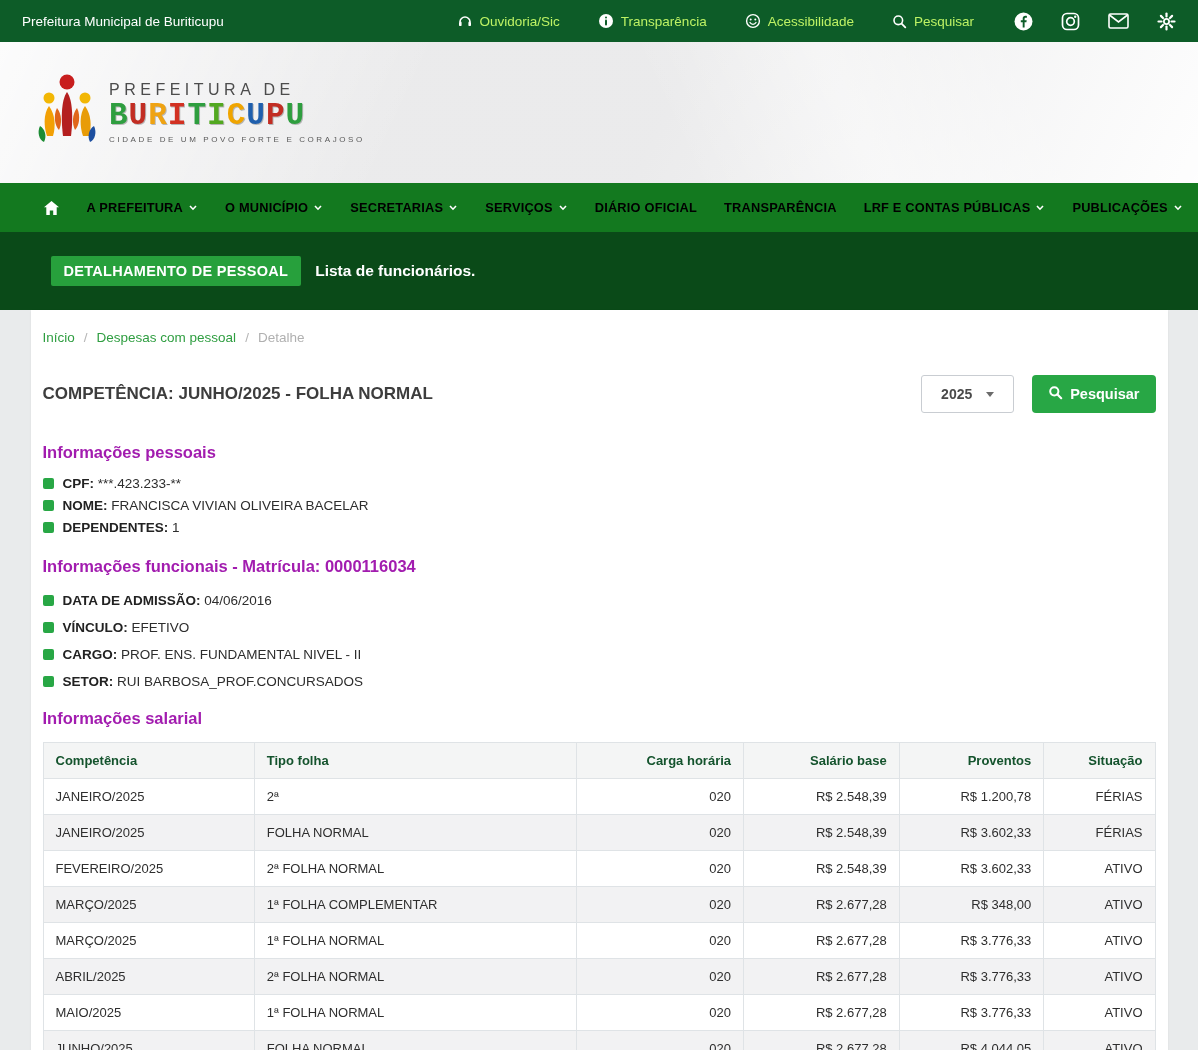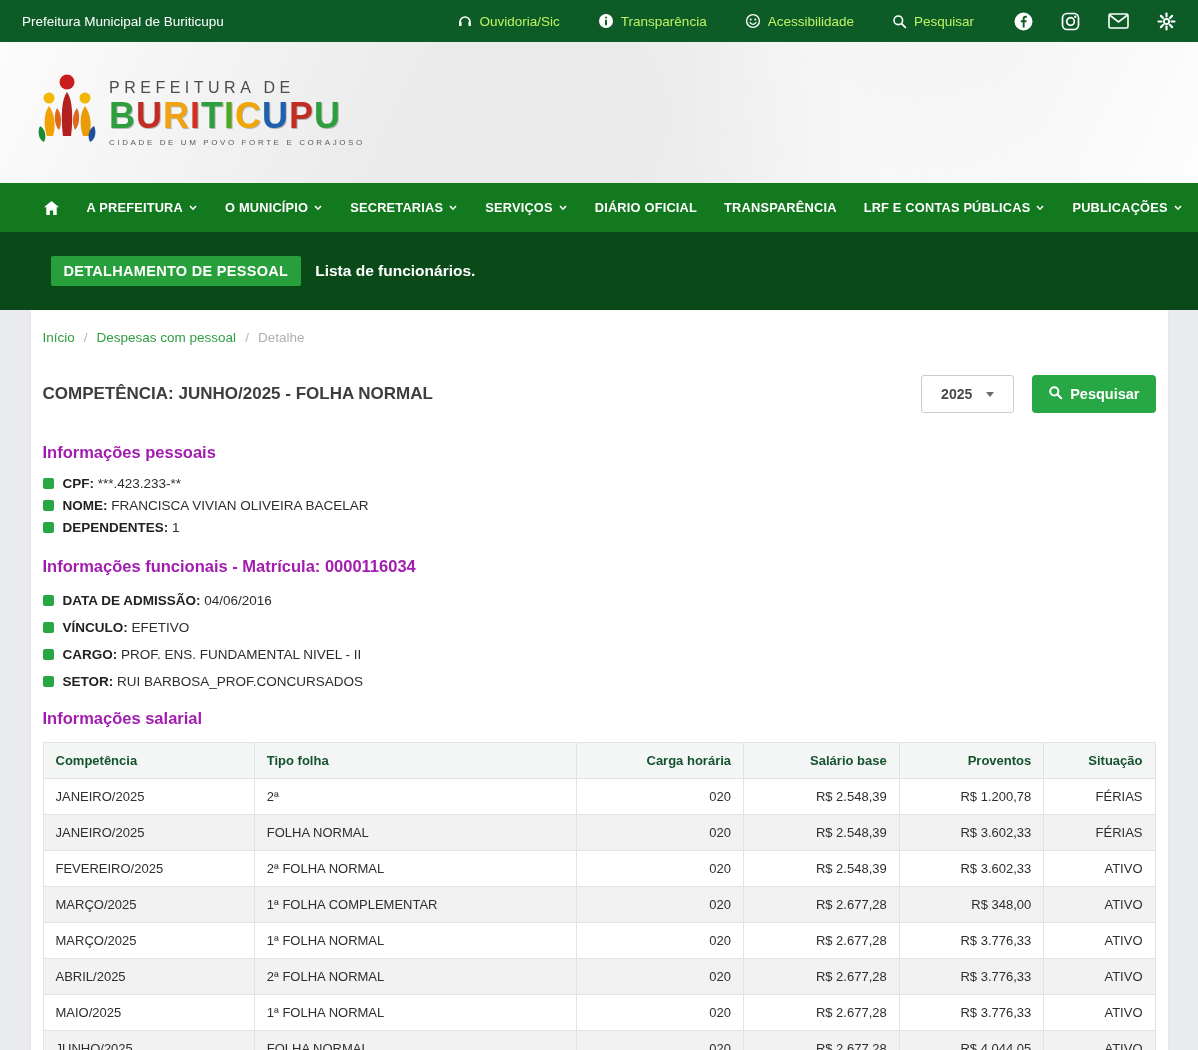--- a/index.html
+++ b/index.html
@@ -26,28 +26,28 @@
   
   .site-header{height:141px; background:
       linear-gradient(115deg, rgba(255,255,255,.85) 0%, rgba(255,255,255,0) 35%),
       linear-gradient(295deg, rgba(255,255,255,.9) 0%, rgba(120,120,120,.05) 45%),
       linear-gradient(65deg, rgba(255,255,255,0) 55%, rgba(255,255,255,.6) 70%, rgba(255,255,255,0) 85%),
       var(--header-bg);
     display:flex; align-items:center;}
   .logo{display:flex; align-items:center; gap:10px; margin-left:35px; cursor:pointer;}
   .logo-mark{width:64px; height:86px;}
   .logo-line1{font-size:16px; letter-spacing:4.5px; color:#4c4c4c; font-weight:500; margin-bottom:1px;}
-  .logo-word{font-size:36px; font-weight:800; letter-spacing:1px; line-height:1; font-family:Liberation Sans, sans-serif;}
+  .logo-word{font-size:31px; font-weight:800; letter-spacing:1px; line-height:1; font-family:Liberation Mono, monospace;}
   .logo-word span{text-shadow:1px 1px 0 rgba(0,0,0,.25);}
   .logo-tagline{font-size:8px; letter-spacing:2.6px; color:#5a5a5a; margin-top:4px; font-weight:500;}
 
   
   .mainnav{height:49px; background:var(--nav-bg);}
   .mainnav .container{height:100%; display:flex; align-items:center; gap:27px;}
-  .nav-item{display:flex; align-items:center; gap:5px; color:#ffffff; font-size:12.8px; font-weight:700; letter-spacing:.2px; cursor:pointer; white-space:nowrap;}
+  .nav-item{display:flex; align-items:center; gap:5px; color:#000000; font-size:12.8px; font-weight:700; letter-spacing:.2px; cursor:pointer; white-space:nowrap;}
   .nav-item svg{display:block;}
 
   
   .banner{height:78px; background:var(--banner-bg);padding-left:16px;}
   .banner .container{height:100%; display:flex; align-items:center; gap:14px;}
   .banner-badge{background:var(--badge-bg); color:#fff; font-size:14.5px; font-weight:700; padding:7px 13px; border-radius:2px; letter-spacing:.3px;}
   .banner-subtitle{color:#fff; font-size:15.5px; font-weight:700;}
 
   
   main{padding-bottom:15px;}

